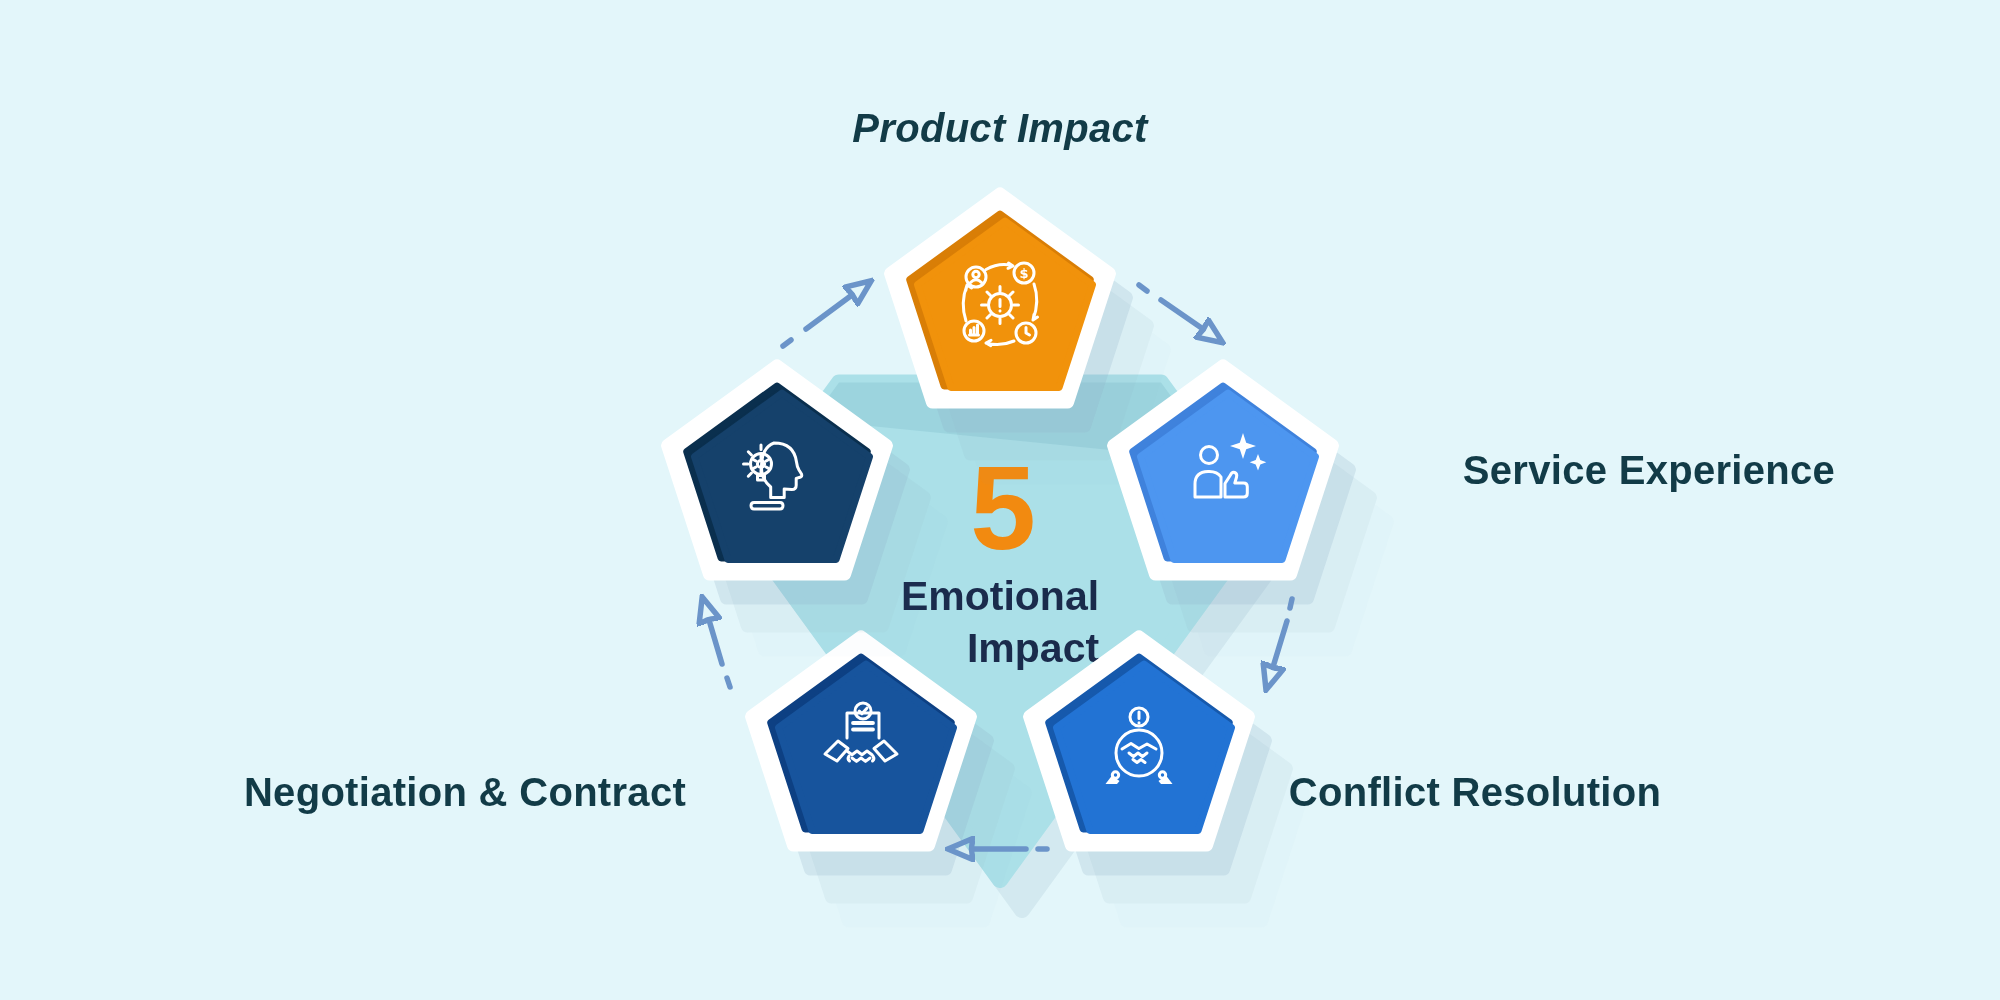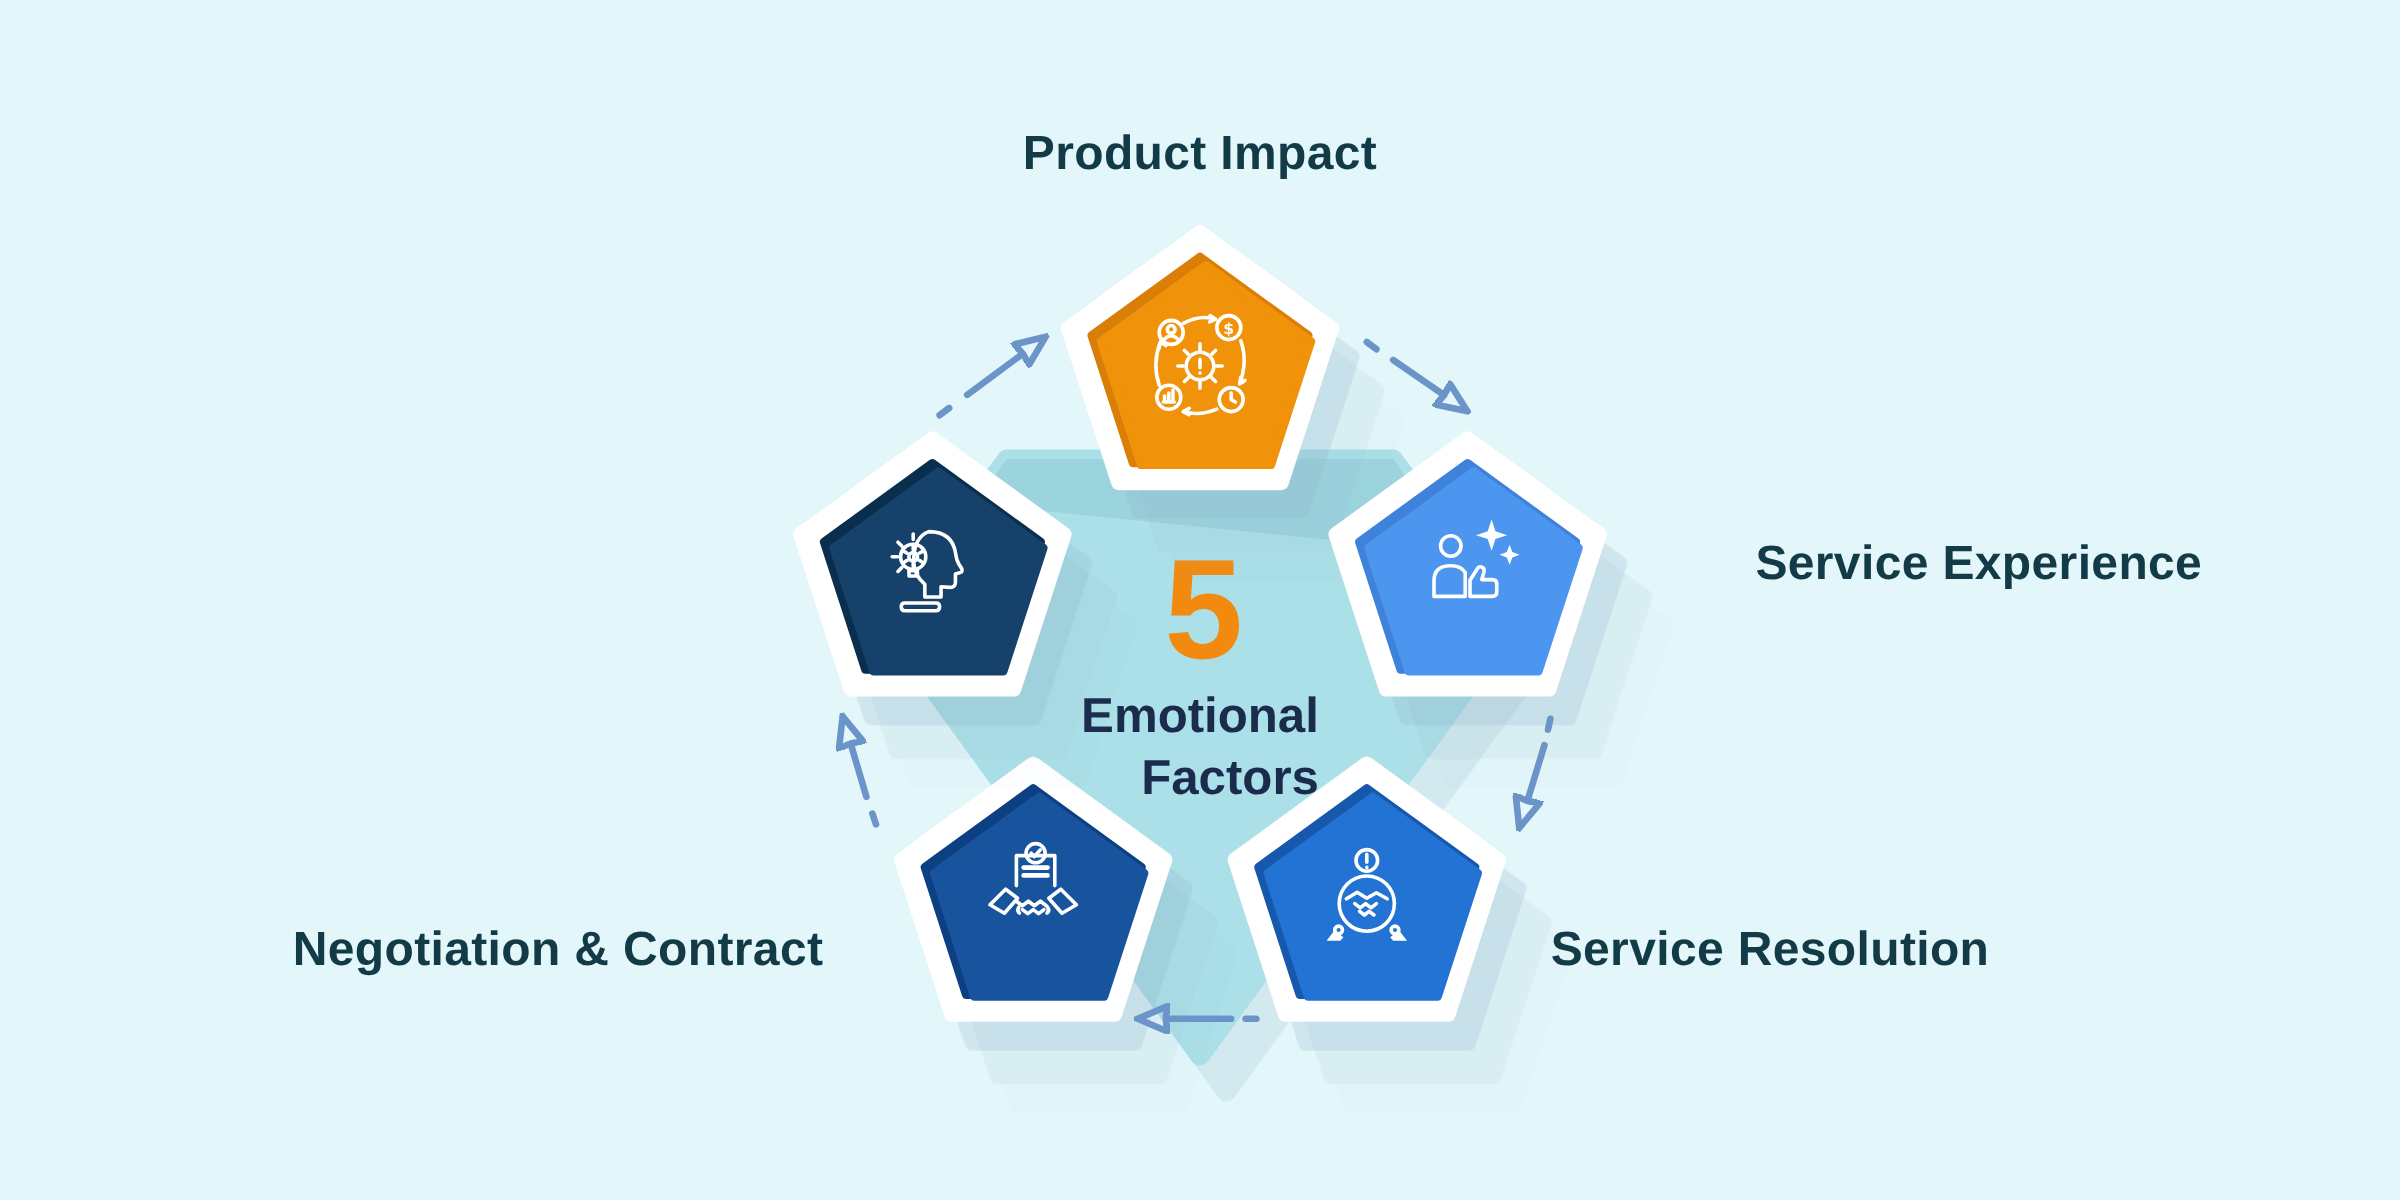--- a/index.html
+++ b/index.html
@@ -1,20 +1,20 @@
 <!DOCTYPE html>
 <html style="--background: #E3F6FA; --centerFill: #ABE0E8; --centerShade: #9CD4DE; --arrow: #6B94C9; --number: #F28A10; --labelColor: #123B47; --centerText: #1A2B4C; --pentagonFrame: #FFFFFF; --iconStroke: #FFFFFF;"><head>
 <meta charset="utf-8">
 <style>
   html,body{margin:0;padding:0;}
   body{background:var(--background,#E3F6FA);font-family:"Liberation Sans",sans-serif;}
   .stage{position:relative;width:2000px;height:1000px;overflow:hidden;background:var(--background,#E3F6FA);}
   .label{position:absolute;transform:translate(-50%,-50%);font-weight:700;font-size:40px;
          color:var(--labelColor,#123B47);white-space:nowrap;letter-spacing:.3px;}
-  .lbl-top{left:1000px;top:128px;}
+  .lbl-top{left:1000px;top:128px;font-style:italic;}
   .lbl-left{left:358px;top:470px;}
   .lbl-right{left:1609px;top:470px;margin-left:40px;}
   .lbl-bl{left:417px;top:792px;margin-left:48px;}
   .lbl-br{left:1475px;top:792px;}
   .center-num{position:absolute;left:1003px;top:508px;transform:translate(-50%,-50%);
               font-weight:700;font-size:118px;color:var(--number,#F28A10);}
   .center-title{position:absolute;left:1000px;top:570px;transform:translateX(-50%);
                 font-weight:700;font-size:41px;line-height:52px;color:var(--centerText,#1A2B4C);text-align:right;}
   .teal-pent{position:absolute;left:690px;top:330px;
              filter:drop-shadow(22px 30px rgba(140,175,195,.18));}
@@ -44,21 +44,21 @@
           <path d="M149,52.5 L471,52.5 L571.5,190 L310,550 L48.5,190 Z"></path>
         </clipPath>
       </defs>
     <path d="M149,52.5 L471,52.5 L571.5,190 L310,550 L48.5,190 Z" fill="var(--centerFill,#ABE0E8)" stroke="var(--centerFill,#ABE0E8)" stroke-width="16" stroke-linejoin="round"></path>
     <path d="M0,20 L620,20 L620,140 L0,78 Z" fill="var(--centerShade,#9CD4DE)" clip-path="url(#tealclip)"></path>
   </svg>
 
   <div class="center-num">5</div>
   <div class="center-title">
     <div>Emotional</div>
-    <div>Factors</div>
+    <div>Impact</div>
   </div>
 
   <div class="pent pos-top" style="--main: #F1920B; --edge: #D97E06;">
     <svg width="250" height="240" viewBox="0 0 250 240">
       <path class="frame" d="M125,7 L15.6,86.5 L57.4,215 L192.6,215 L234.4,86.5 Z"></path>
       <path class="dark" d="M125,27 L34.7,92.6 L69.1,198.9 L180.9,198.9 L215.3,92.6 Z"></path>
       <path class="main" d="M130,34 L42.5,97.6 L75.9,200.4 L184.1,200.4 L217.5,97.6 Z"></path>
       <g class="icon" transform="translate(75,66)">
         <circle cx="50" cy="52" r="11.5"></circle>
         <path d="M63.5,52 h5 M59.5,42.5 l3.5,-3.5 M50,38.5 v-5 M40.5,42.5 l-3.5,-3.5 M36.5,52 h-5 M40.5,61.5 l-3.5,3.5 M50,65.5 v5 M59.5,61.5 l3.5,3.5"></path>
@@ -174,16 +174,16 @@
         <path d="M1026,849 L972,849" marker-end="url(#ah)"></path>
     </g>
     <g>
       <path d="M730,687 L727,678"></path>
         <path d="M722,664 L709,620" marker-end="url(#ah)"></path>
     </g>
   </svg>
 
   <div class="label lbl-top">Product Impact</div>
   <div class="label lbl-right">Service Experience</div>
-  <div class="label lbl-br">Service Resolution</div>
+  <div class="label lbl-br">Conflict Resolution</div>
   <div class="label lbl-bl">Negotiation &amp; Contract</div>
 
 </div>
 
 </body></html>

